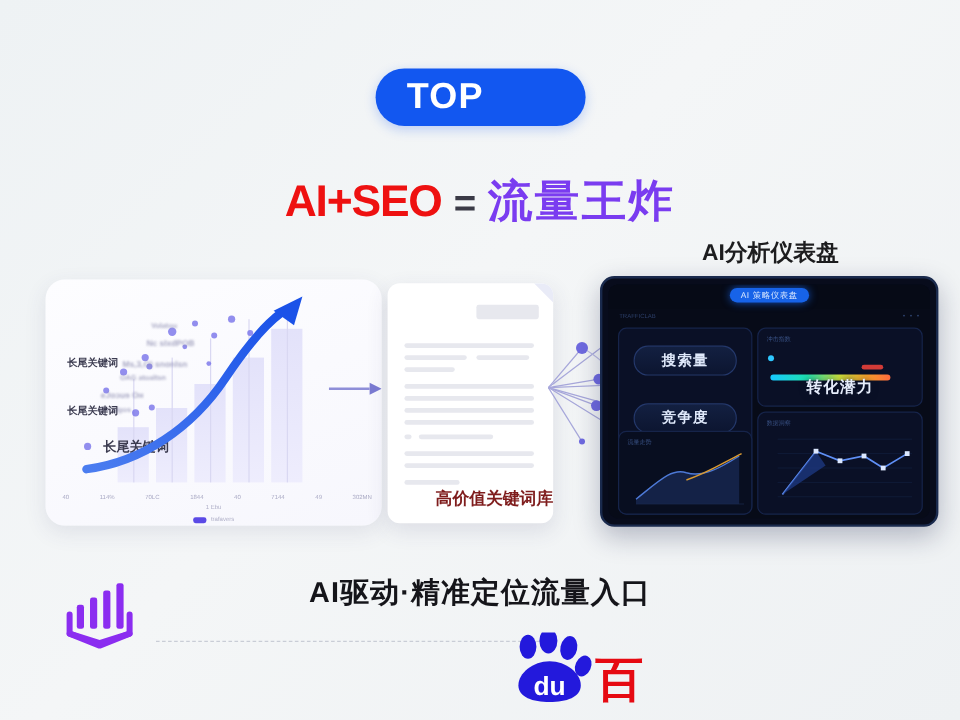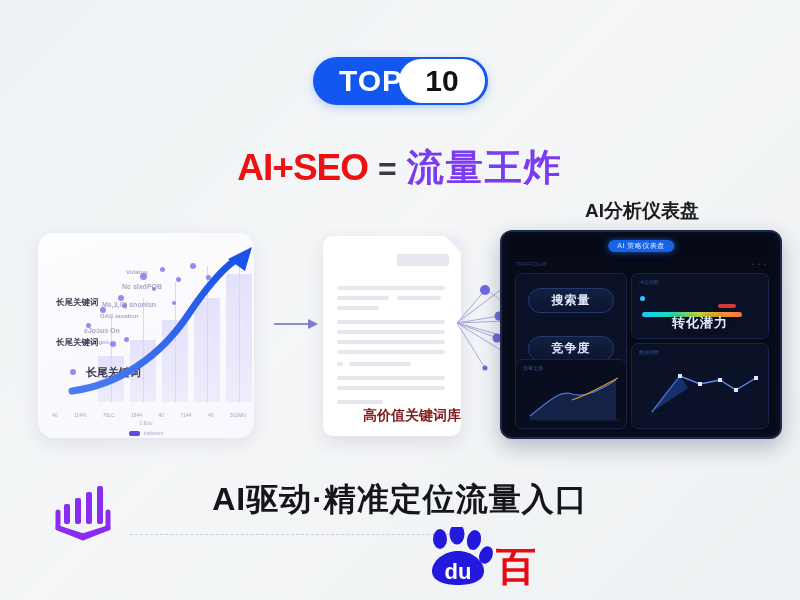--- a/index.html
+++ b/index.html
@@ -38,21 +38,21 @@
   .headline .eq{color:#3a3a46;margin:0 10px;font-size:32px;}
   .headline .cn{color:#7a3cf0;letter-spacing:2px;}
 
   
   .cap{position:absolute;font-size:19px;font-weight:bold;color:#1d1d1f;white-space:nowrap;}
   .cap-left{left:55px;top:198px;}
   .cap-right{left:585px;top:198px;}
 
   
   .card-chart{
-    position:absolute;left:38px;top:233px;width:216px;height:205px;
+    position:absolute;left:38px;top:233px;width:280px;height:205px;
     background:linear-gradient(160deg,#fdfdff 0%,#f7f7fd 100%);
     border-radius:16px;box-shadow:0 6px 18px rgba(60,60,110,.10);
     overflow:hidden;
   }
   .chart-plot{position:absolute;left:18px;top:12px;right:10px;bottom:36px;}
   .bar{position:absolute;bottom:0;width:26px;background:linear-gradient(180deg,#e3e2fa 0%,#eeedfd 100%);}
   .gridline{position:absolute;bottom:0;width:1px;background:#d9d8f2;}
   .dot{position:absolute;border-radius:50%;background:#6f6ae8;opacity:.75;}
   .kw{position:absolute;color:#3b3b50;font-weight:bold;white-space:nowrap;}
   .kw-blur{color:#8d8db0;filter:blur(.7px);opacity:.75;}
@@ -116,40 +116,39 @@
   .heat-tag{position:absolute;height:4px;width:18px;border-radius:2px;background:#e8403a;opacity:.9;}
   .overlay-cn{
     position:absolute;left:0;right:0;text-align:center;
     font-size:13px;font-weight:bold;color:#e6edfb;letter-spacing:1px;
     text-shadow:0 0 6px rgba(10,18,40,.9);
   }
 
   
   .tagline{
     position:absolute;left:0;right:0;top:478px;text-align:center;
-    font-size:32px;font-weight:bold;color:#15151a;letter-spacing:1px;white-space:nowrap;
+    font-size:24px;font-weight:bold;color:#15151a;letter-spacing:1px;white-space:nowrap;
   }
   .dashline{position:absolute;left:130px;top:534px;width:330px;height:1px;
     border-top:1px dashed #c9cdd6;}
   .logo-icon{position:absolute;left:48px;top:482px;width:70px;height:66px;}
 
   .brands{position:absolute;left:424px;top:524px;height:64px;display:flex;align-items:center;gap:28px;}
   .baidu{position:relative;width:148px;height:62px;}
   .baidu-cn{position:absolute;left:72px;top:14px;font-size:40px;font-weight:bold;color:#e60a12;letter-spacing:-1px;}
   .google{font-size:52px;font-weight:bold;letter-spacing:-2px;line-height:1;}
   .g-b{color:#4285f4;} .g-r{color:#ea4335;} .g-y{color:#fbbc05;} .g-g{color:#34a853;}
 </style>
 </head>
 <body>
 
 <div class="stage">
 
   <div class="top-badge">
     <span class="word">TOP</span>
-    <span class="circle">10</span>
   </div>
 
   <div class="headline">
     <span class="ai">AI+SEO</span><span class="eq">=</span><span class="cn">流量王炸</span>
   </div>
 
   <div class="cap cap-right">AI分析仪表盘</div>
 
   <div class="card-chart">
     <div class="chart-plot">

